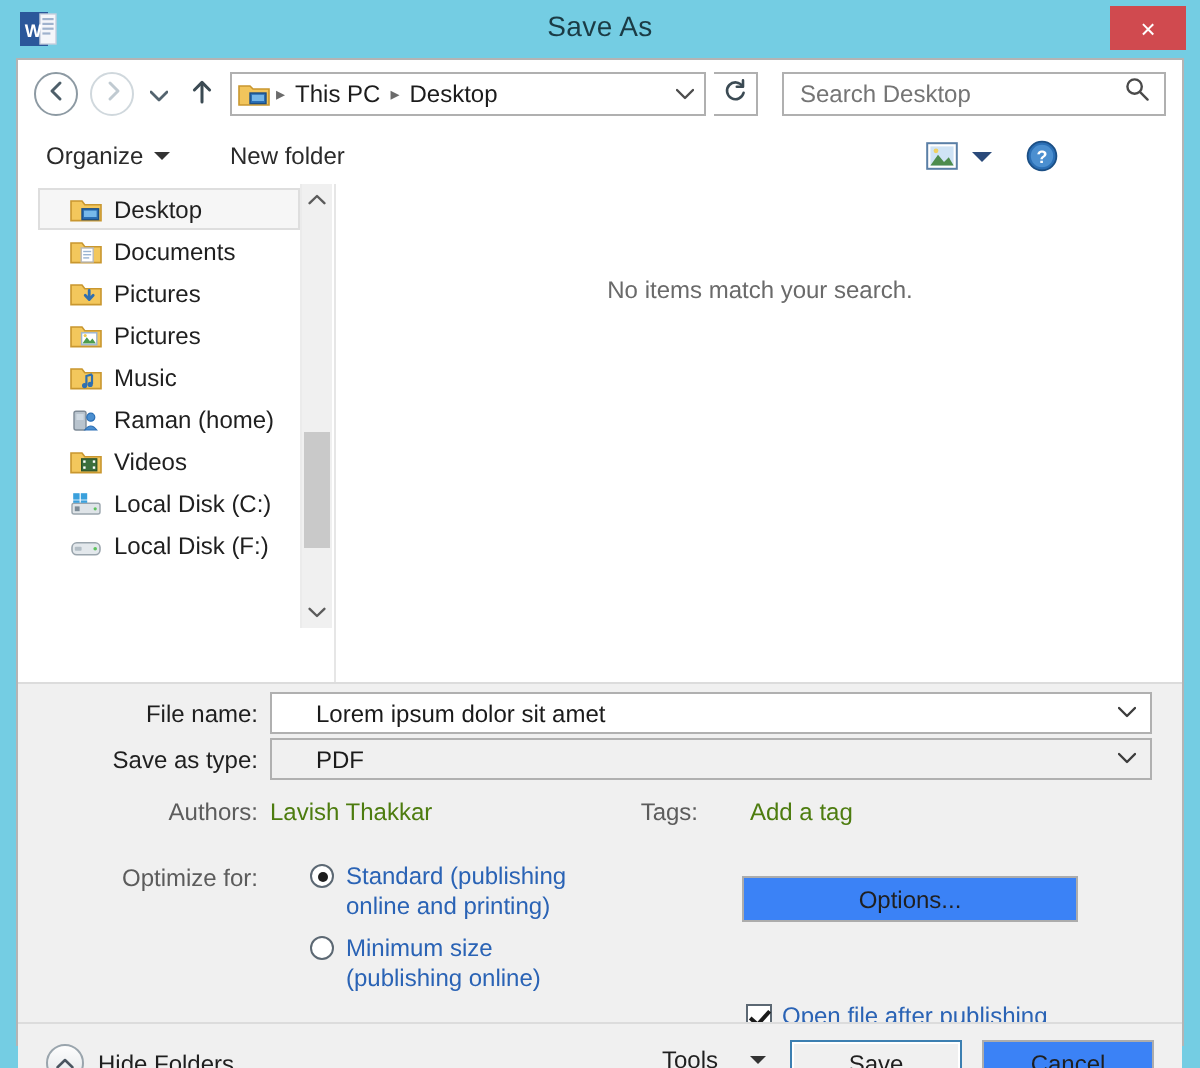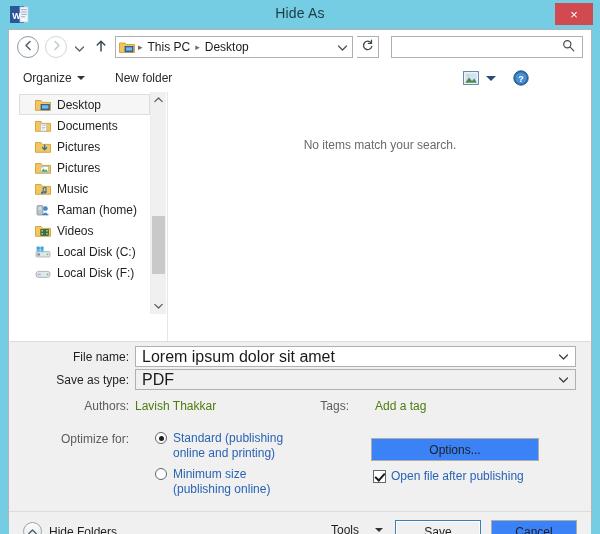--- a/index.html
+++ b/index.html
@@ -359,23 +359,23 @@
     background: #ffffff;
     border: 1px solid #b0b0b0;
     box-sizing: border-box;
     display: flex;
     align-items: center;
     cursor: text;
     height: 21px;
   }
   .combo.readonly { background: #f0f0f0; cursor: pointer; }
   .combo .val {
-    font-size: 16px;
+    font-size: 12px;
     color: #1a1a1a;
-    margin-left: 6px;
+    margin-left: 22px;
     white-space: nowrap;
     overflow: hidden;
   }
   .combo .arr {
     margin-left: auto;
     margin-right: 7px;
     color: #3c3c3c;
     font-size: 10px;
   }
 
@@ -436,20 +436,21 @@
     border: 1px solid #3c7fb1;
     box-shadow: inset 0 0 0 1px #ffffff;
     background: #f0f0f0;
   }
 
   .checkrow {
     position: absolute;
     display: flex;
     align-items: center;
     cursor: pointer;
+    margin-top: 32px;
   }
   .checkbox {
     width: 13px; height: 13px;
     border: 1px solid #5c6873;
     box-sizing: border-box;
     background: #ffffff;
     margin-right: 5px;
     flex: 0 0 auto;
     position: relative;
   }
@@ -525,21 +526,21 @@
         <svg width="21" height="21" viewBox="0 0 21 21">
           <rect x="1" y="2" width="14" height="17" fill="#2b579a"></rect>
           <rect x="11" y="3" width="8" height="15" fill="#f4f6fa" stroke="#c6cfdd" stroke-width="0.7"></rect>
           <rect x="12.2" y="5" width="5.6" height="1.1" fill="#9fb2cd"></rect>
           <rect x="12.2" y="7.4" width="5.6" height="1.1" fill="#9fb2cd"></rect>
           <rect x="12.2" y="9.8" width="5.6" height="1.1" fill="#9fb2cd"></rect>
           <rect x="12.2" y="12.2" width="4" height="1.1" fill="#9fb2cd"></rect>
           <text x="7.6" y="14.6" font-family="Liberation Sans, sans-serif" font-size="9" font-weight="bold" fill="#ffffff" text-anchor="middle">W</text>
         </svg>
       </span>
-      <div class="title-text">Hide As</div>
+      <div class="title-text">Save As</div>
       <button class="close-btn">
         <span class="x">×</span>
       </button>
     </div>
 
     <div class="client">
 
       <div class="navbar">
 
         <div class="navbtn back">
@@ -597,20 +598,21 @@
         <div class="refresh-btn">
           <span>
             <svg width="13" height="13" viewBox="0 0 13 13">
               <path d="M10.3 4.2 A4.2 4.2 0 1 0 10.8 7.4" fill="none" stroke="#3b4a53" stroke-width="1.3" stroke-linecap="round"></path>
               <path d="M10.5 1.2 L10.5 4.4 L7.4 4.4" fill="none" stroke="#3b4a53" stroke-width="1.3" stroke-linecap="round" stroke-linejoin="round"></path>
             </svg>
           </span>
         </div>
 
         <div class="searchbox">
+          <input type="text" placeholder="Search Desktop" style="">
           <span class="search-icon">
             <svg width="13" height="13" viewBox="0 0 13 13">
               <circle cx="5.3" cy="5.3" r="3.6" fill="none" stroke="#4a4a4a" stroke-width="1.2"></circle>
               <path d="M8.2 8.2 L11.8 11.8" stroke="#4a4a4a" stroke-width="1.2" stroke-linecap="round"></path>
             </svg>
           </span>
         </div>
       </div>
 
       <div class="cmdbar">

